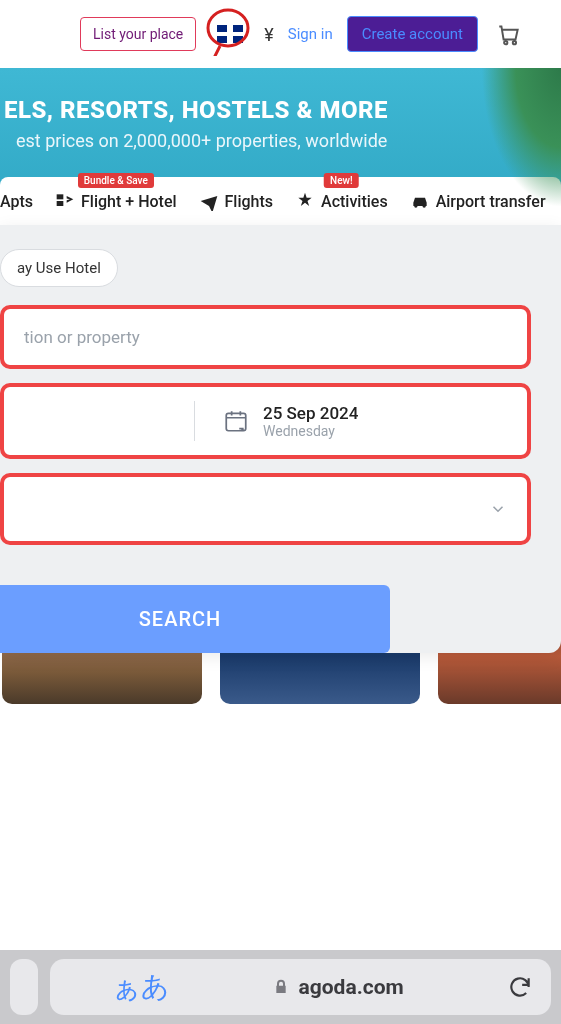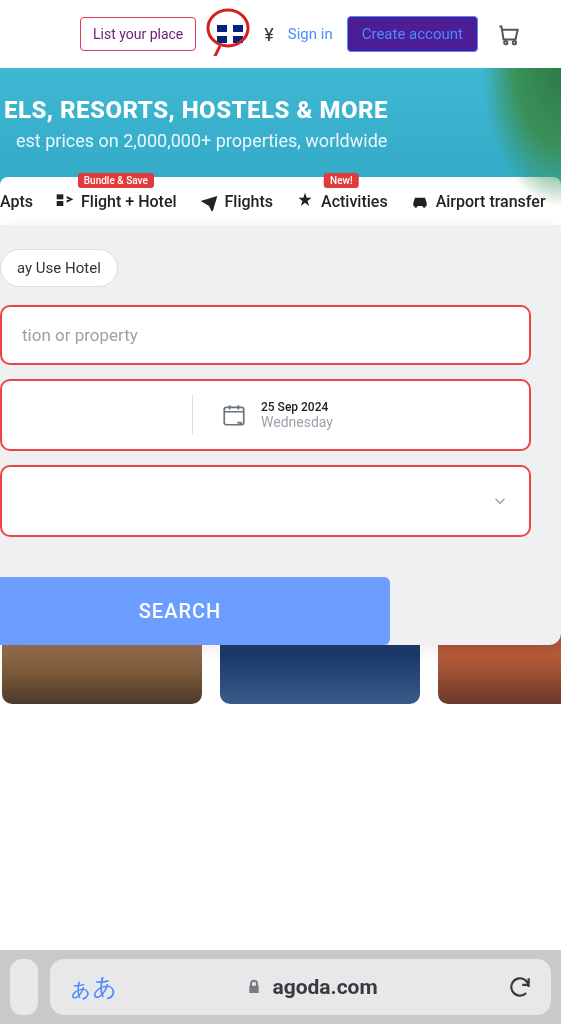--- a/index.html
+++ b/index.html
@@ -25,45 +25,45 @@
 .hero h1{color:#fff;font-size:24px;font-weight:800;padding-left:4px;letter-spacing:.5px;}
 .hero p{color:#eaf6fb;font-size:18px;padding-left:16px;margin-top:6px;}
 
 .tabs { background:#fff; border-radius:8px 8px 0 0; display:flex; gap:22px; padding:14px 0 14px 0; margin-top:26px; position:relative; align-items:center; }
 .tab { display:flex; align-items:center; gap:6px; font-size:16px; color:#222; font-weight:500; cursor:pointer; position:relative; }
 .tab .ico{width:20px;height:20px;}
 .badge{position:absolute;top:-18px;left:50%;transform:translateX(-50%);background:#e03a3a;color:#fff;font-size:10px;padding:2px 6px;border-radius:3px;white-space:nowrap;font-weight:500;}
 
 .panel{background:#eef0f2;border-radius:0 0 12px 12px;padding:24px 30px 0 0;margin-top:0;position:relative;z-index:2;box-shadow:0 4px 18px rgba(0,0,0,.08);}
 .chip{display:inline-block;background:#fff;border:1px solid #d9dce0;border-radius:999px;padding:9px 16px;font-size:15px;color:#333;cursor:pointer;margin-bottom:18px;}
-.field{background:#fff;border:2px solid #ef4444;border-radius:10px;padding:18px 20px;margin-bottom:14px;display:flex;align-items:center;gap:14px;color:#9aa2ab;font-size:17px;cursor:pointer;}
+.field{background:#fff;border:4px solid #ef4444;border-radius:10px;padding:18px 20px;margin-bottom:14px;display:flex;align-items:center;gap:14px;color:#9aa2ab;font-size:17px;cursor:pointer;}
 .field.date{justify-content:flex-start;padding:14px 20px;}
 .divider{width:1px;height:40px;background:#d9dce0;margin:0 14px 0 170px;}
 .cal-ico{width:26px;height:26px;stroke:#6b7280;}
 .date-txt{display:flex;flex-direction:column;}
-.date-main{color:#222;font-size:12px;font-weight:500;}
+.date-main{color:#222;font-size:17px;font-weight:500;}
 .date-sub{color:#9aa2ab;font-size:14px;}
 .chev{margin-left:auto;width:18px;height:18px;stroke:#9aa2ab;}
 .field.guests{height:72px;}
 
 .search-btn{background:#6b9eff;color:#fff;border:none;width:420px;margin-left:-30px;padding:22px 0;font-size:20px;border-radius:6px;letter-spacing:1px;font-weight:500;cursor:pointer;margin-top:26px;}
 
 .dest{padding:0 22px;margin-top:96px;}
 .dest h2{font-size:24px;font-weight:800;color:#1a1a1a;}
 .cards{display:flex;gap:18px;margin-top:22px;}
 .card{width:200px;height:160px;border-radius:10px;overflow:hidden;cursor:pointer;flex-shrink:0;}
 .cards .card:first-child{margin-left:-20px;}
 .c1{background:linear-gradient(180deg,#d4a5b0 0%,#c08a70 40%,#7a5a3a 80%,#4a3a2a 100%);}
 .c2{background:linear-gradient(180deg,#1a2a5a 0%,#2a4a8a 30%,#1a3a6a 70%,#3a5a8a 100%);}
 .c3{background:linear-gradient(180deg,#a8b8d0 0%,#8a4a3a 40%,#b85a3a 70%,#6a3a2a 100%);}
 
 .browser{position:absolute;bottom:0;left:0;right:0;height:74px;background:rgba(180,180,185,.72);backdrop-filter:blur(10px);display:flex;align-items:center;padding:0 10px;gap:12px;}
 .bbtn{width:28px;height:56px;background:#e8e8eb;border-radius:12px;}
 .addr{flex:1;height:56px;background:#e8e8eb;border-radius:14px;display:flex;align-items:center;padding:0 18px;gap:10px;}
-.lang{font-size:24px;color:#4a8cff;}
+.lang{font-size:28px;color:#4a8cff;margin-left:44px;}
 .lock{width:16px;height:16px;fill:#7a7a80;margin-left:auto;}
 .url{font-size:21px;color:#3a3a3e;font-weight:bold;}
 .reload{width:26px;height:26px;stroke:#3a3a3e;margin-left:auto;}
 </style>
 </head>
 <body>
 
 <div class="header">
   <button class="list-btn">List your place</button>
   <div class="flag-wrap">

